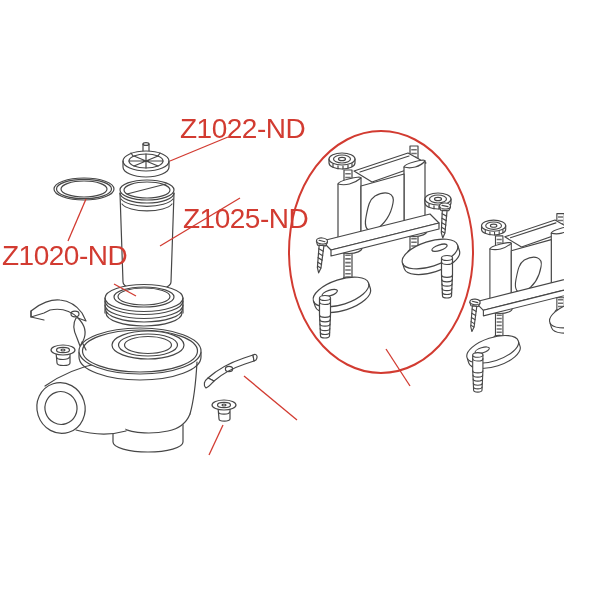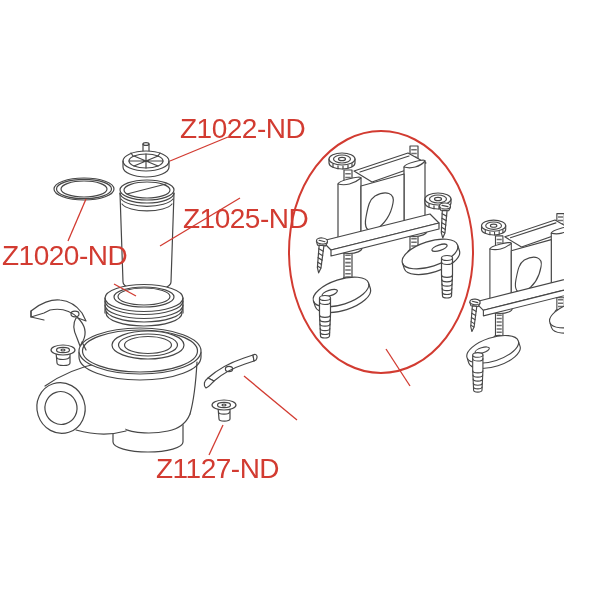--- a/index.html
+++ b/index.html
@@ -201,15 +201,14 @@
       <path d="M114,284 L136,296"></path>
       <path d="M244,376 L297,420"></path>
       <path d="M223,425 L209,455"></path>
       <path d="M386,349 L410,386"></path>
     </g>
   </svg>
 
   <div class="plabel lbl-z1022">Z1022-ND</div>
   <div class="plabel lbl-z1025">Z1025-ND</div>
   <div class="plabel lbl-z1020">Z1020-ND</div>
-  <div class="plabel lbl-z1127">Z1127-ND</div>
 
 </div>
 
 </body></html>

